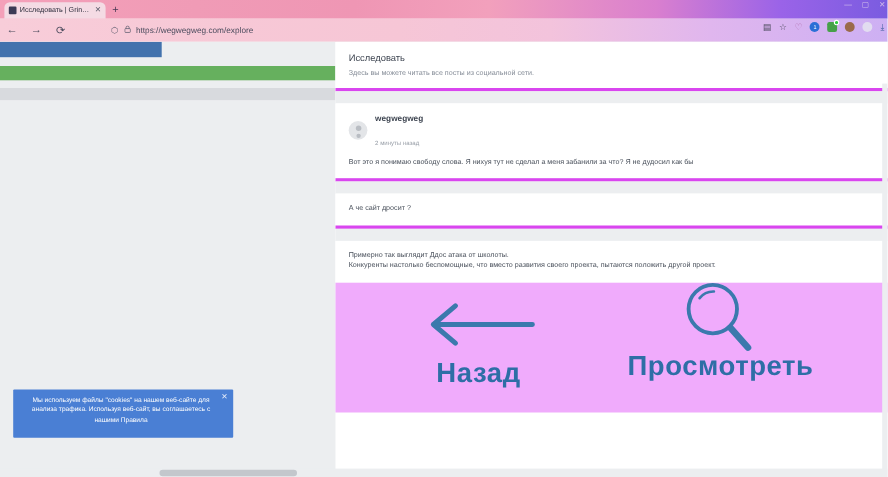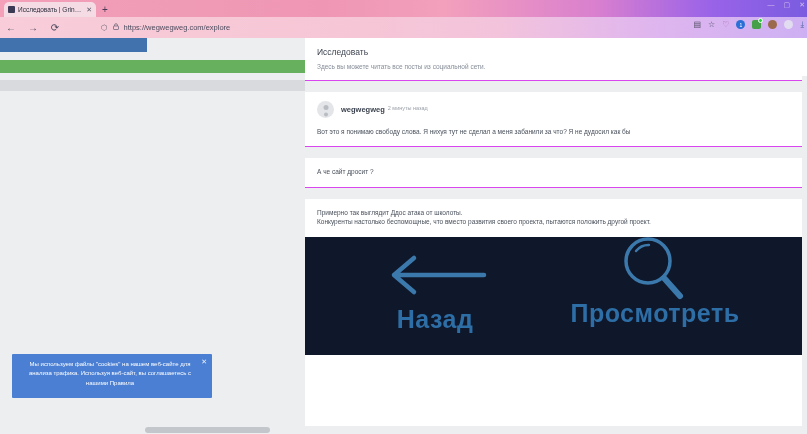--- a/index.html
+++ b/index.html
@@ -66,21 +66,21 @@
   .bar-blue   { position:absolute; left:0; top:0;  width:147px; height:14px; background:#4272ad; }
   .bar-green  { position:absolute; left:0; top:22px; width:305px; height:13px; background:#66b05e; }
   .bar-gray   { position:absolute; left:0; top:42px; width:305px; height:11px; background:#d8dade; }
   .left-pane  { position:absolute; left:0; top:0; width:305px; height:396px; background:#eceef0; }
 
   
   .feed {
     position: absolute; left: 305px; top: 0; width: 502px; height: 396px; background: #ffffff;
   }
   .card {
-    background: #ffffff; border-bottom: 1px solid #d946ef;
+    background: #ffffff; border-bottom: 3px solid #d946ef;
     padding: 9px 12px 10px 12px;
   }
   .explore-title { font-size: 8.5px; color: #3d4450; margin-bottom: 6px; }
   .explore-sub   { font-size: 6.5px; color: #868d98; }
   .spacer { height: 11px; background: #eceef0; }
 
   .post-head { display: flex; align-items: center; gap: 7px; margin-bottom: 9px; }
   .avatar {
     width: 17px; height: 17px; border-radius: 50%; flex: 0 0 auto;
     background: #e3e5e8; overflow: hidden; position: relative;
@@ -94,28 +94,28 @@
   .avatar.a-person { background: radial-gradient(circle at 50% 38%, #f0b98a 0 38%, #e08a4a 39% 60%, #d9d9d9 61% 100%); }
   .avatar.a-person::after {
     content:""; position:absolute; left:2px; bottom:1px; width:5px; height:5px;
     background:#5aa84f; border-radius:1px;
   }
   .avatar.a-dark { background: radial-gradient(circle at 62% 40%, #2bb7e6 0 18%, #1d4d86 19% 45%, #0d1520 46% 100%); }
   .avatar.a-dark::after {
     content:""; position:absolute; left:1.5px; bottom:1.5px; width:5px; height:5px;
     background:#3ba9de; border-radius:1px; transform:rotate(20deg);
   }
-  .post-meta { display: flex; flex-direction: row; gap: 3px; }
+  .post-meta { display: flex; flex-direction: column; gap: 16px; }
   .post-author { font-size: 7.5px; color: #3d4450; font-weight: bold; }
   .post-time { font-size: 5.5px; color: #9aa0a9; }
   .post-body { font-size: 6.5px; color: #4a515c; line-height: 1.45; }
 
   
   .promo {
-    position: relative; height: 118px; background: #0f172a; overflow: hidden; padding-left: 26px;
+    position: relative; height: 118px; background: #f0abfc; overflow: hidden; padding-left: 26px;
   }
   .promo-item { position: absolute; text-align: center; }
   .promo-back { left: 40px; top: 6px; width: 180px; }
   .promo-view { left: 250px; top: 0px; width: 200px; }
   .promo-label {
     font-size: 25px; color: #2e6ea6; font-weight: bold; letter-spacing: .5px;
     white-space: nowrap; line-height: 1;
   }
   .promo-ico { height: 64px; display: flex; align-items: center; justify-content: center; }
 

